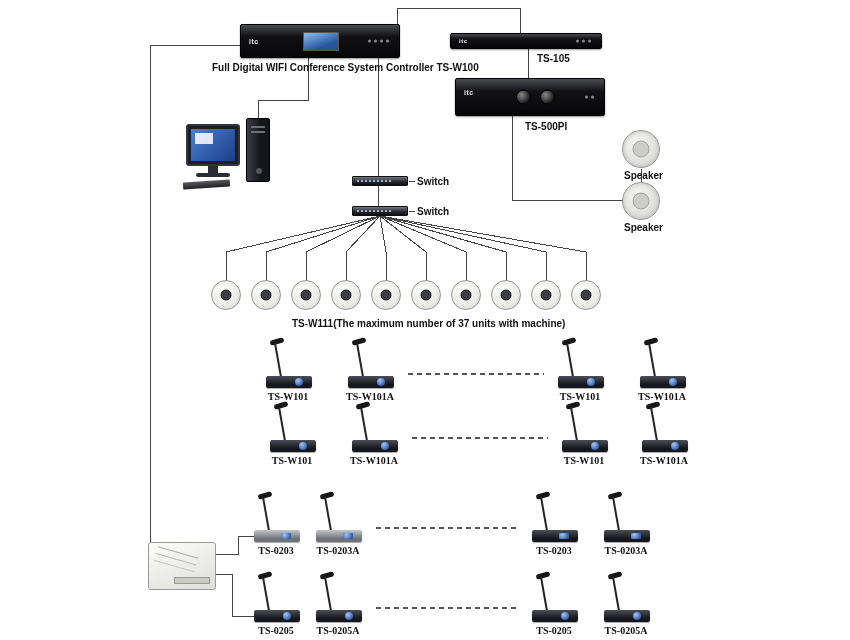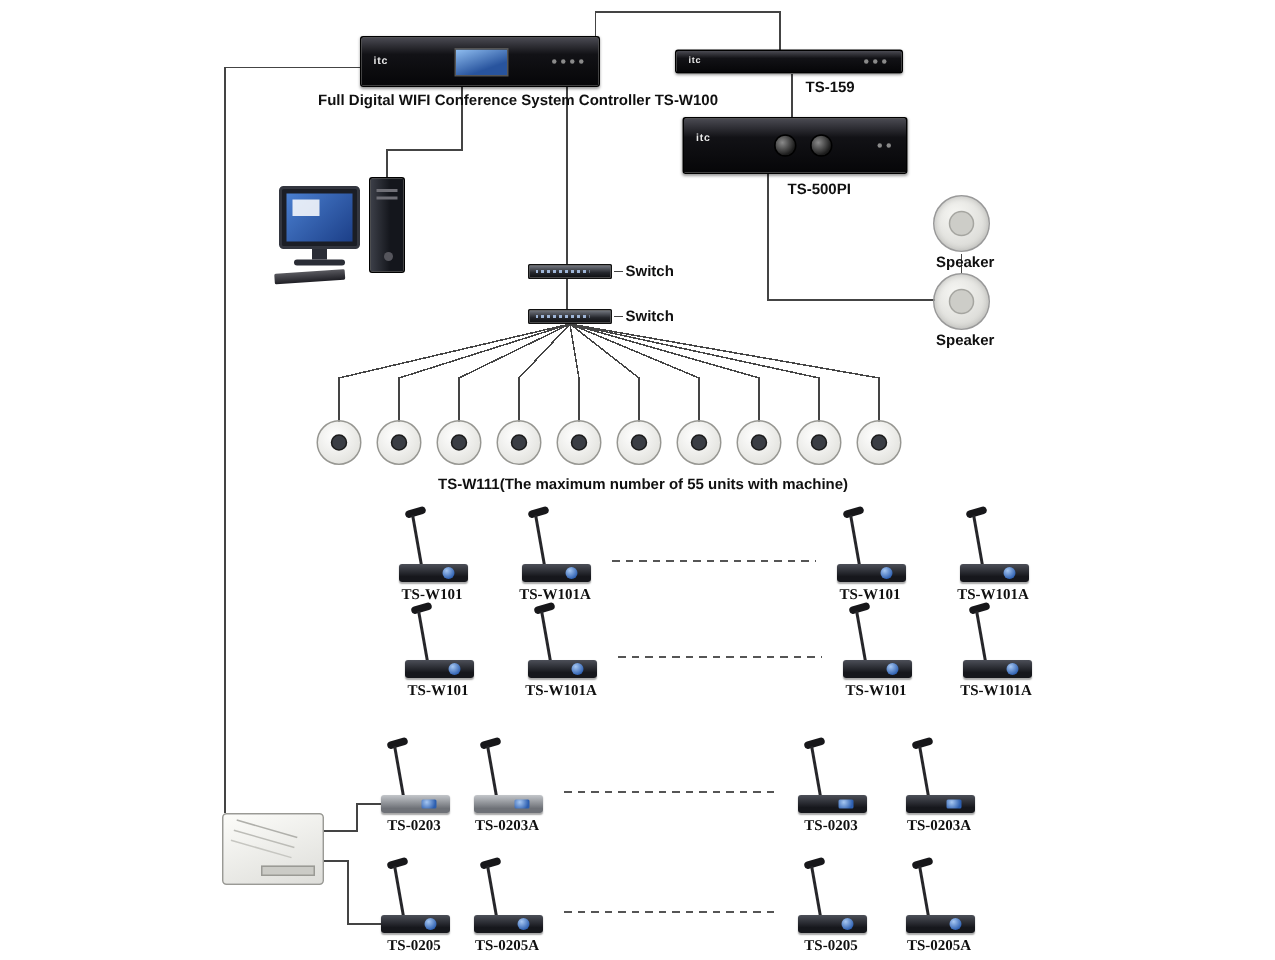--- a/index.html
+++ b/index.html
@@ -109,21 +109,21 @@
   <div class="lbl" style="left:212px; top:62px;">Full Digital WIFI Conference System Controller TS-W100</div>
 
   <div class="rack" style="left:450px; top:33px; width:152px; height:16px;">
     <span class="brand" style="font-size:6px;">itc</span>
     <span class="dots">
         <i></i>
         <i></i>
         <i></i>
       </span>
   </div>
-  <div class="lbl" style="left:537px; top:53px;">TS-159</div>
+  <div class="lbl" style="left:537px; top:53px;">TS-105</div>
 
   <div class="rack" style="left:455px; top:78px; width:150px; height:38px;">
     <span class="brand" style="top:10px; transform:none;">itc</span>
     <span class="knob" style="left:60px;"></span>
     <span class="knob" style="left:84px;"></span>
     <span class="dots">
         <i></i>
         <i></i>
       </span>
   </div>
@@ -150,21 +150,21 @@
   <div class="ceil" style="left:211px; top:280px;"></div>
   <div class="ceil" style="left:251px; top:280px;"></div>
   <div class="ceil" style="left:291px; top:280px;"></div>
   <div class="ceil" style="left:331px; top:280px;"></div>
   <div class="ceil" style="left:371px; top:280px;"></div>
   <div class="ceil" style="left:411px; top:280px;"></div>
   <div class="ceil" style="left:451px; top:280px;"></div>
   <div class="ceil" style="left:491px; top:280px;"></div>
   <div class="ceil" style="left:531px; top:280px;"></div>
   <div class="ceil" style="left:571px; top:280px;"></div>
-  <div class="lbl" style="left:292px; top:318px;">TS-W111(The maximum number of 55 units with machine)</div>
+  <div class="lbl" style="left:292px; top:318px;">TS-W111(The maximum number of 37 units with machine)</div>
 
   <div class="unit" style="left:256px; top:338px;">
     <div class="mic">
         <span class="capsule"></span>
         <span class="neck"></span>
         <span class="base">
           <span class="screen"></span>
         </span>
       </div>
     <div class="unit-label">TS-W101</div>

